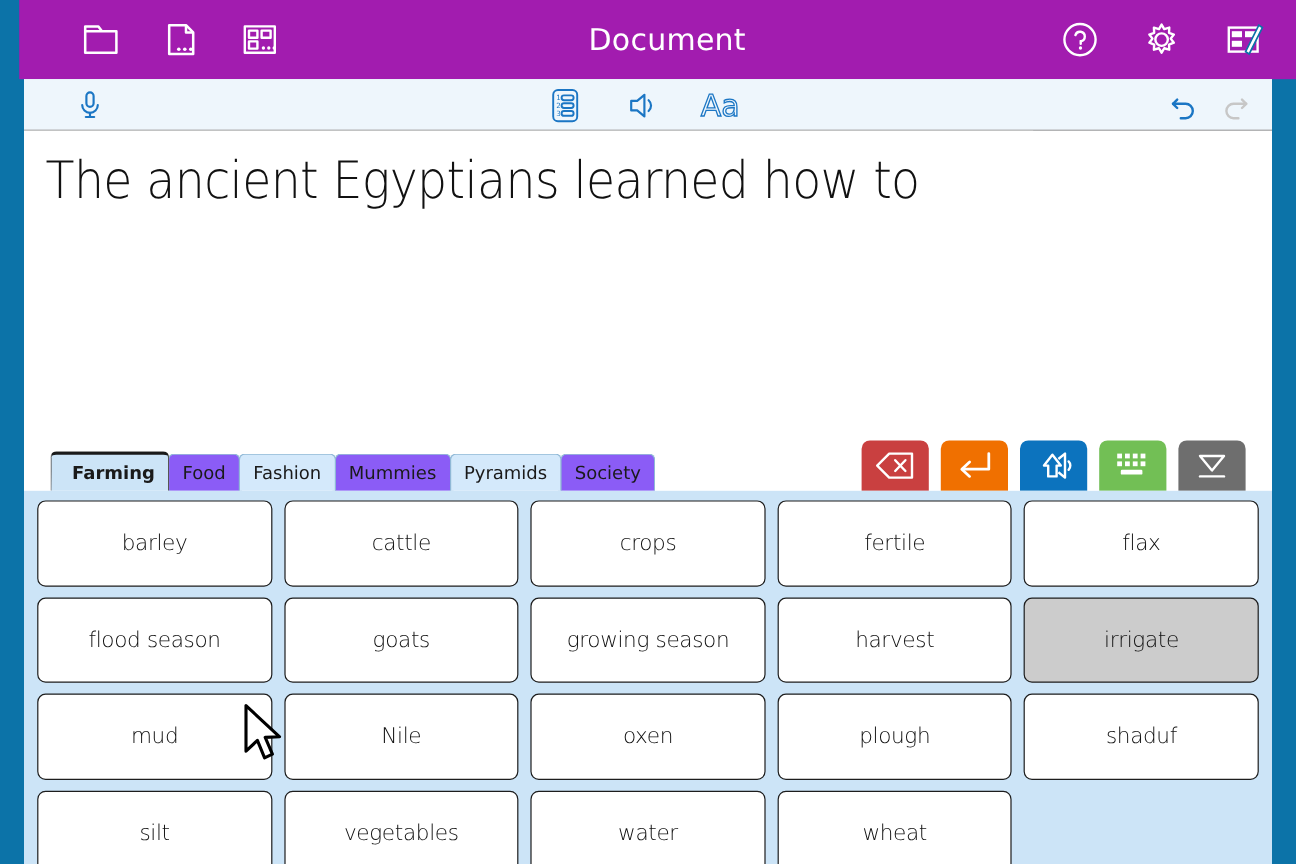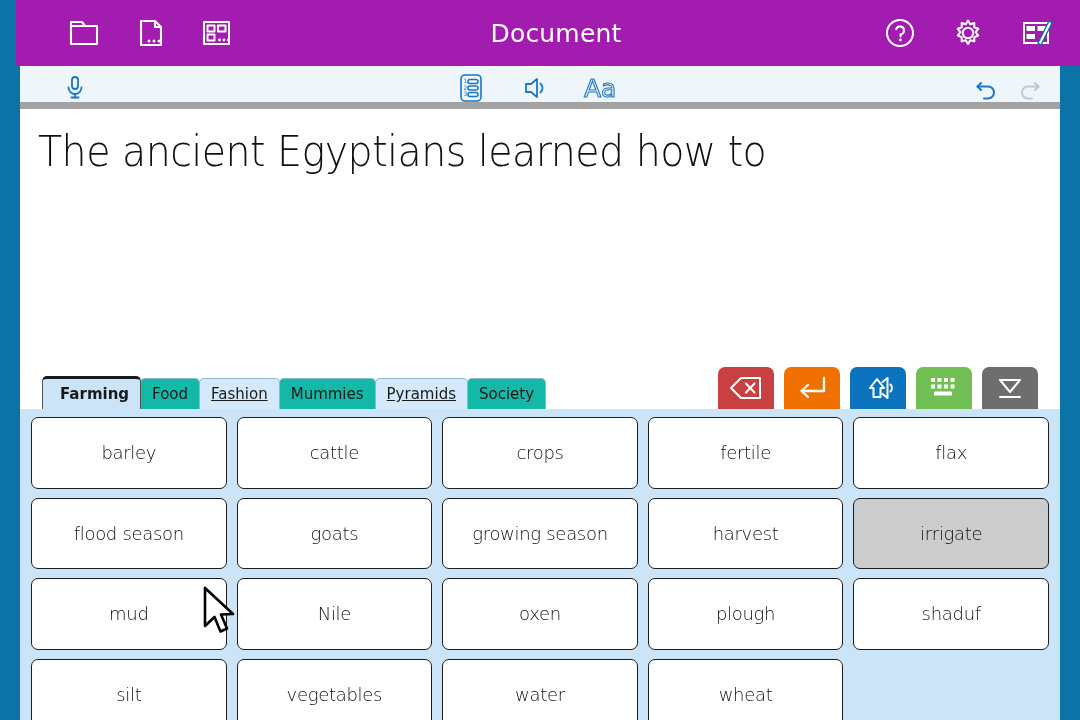--- a/index.html
+++ b/index.html
@@ -45,21 +45,21 @@
     position: absolute; left: 20px; top: 66px;
     width: 1040px; height: 634px;
     background: #ffffff;
   }
 
   
   .toolbar2 {
     position: relative;
     width: 1040px; height: 43px;
     background: #EEF6FC;
-    border-bottom: 7px solid #a3a3a3;
+    border-bottom: 1px solid #a3a3a3;
   }
   .t2-mic { position: absolute; left: 38px; top: 4px; }
   .t2-center {
     position: absolute; left: 0; top: 0; width: 1040px; height: 43px;
     display: flex; align-items: center; justify-content: center; gap: 30px;
   }
   .t2-right {
     position: absolute; right: 18px; top: 0; height: 43px;
     display: flex; align-items: center; gap: 16px;
   }
@@ -101,22 +101,22 @@
     display: flex; align-items: center; justify-content: center;
     font-size: 15px;
     color: #1a1a1a;
     border: 1px solid #8FB8D6;
     border-bottom: none;
     border-radius: 5px 5px 0 0;
     margin-right: -1px;
     cursor: pointer;
     white-space: nowrap;
   }
-  .tab.light  { background: #D4E9FB; text-decoration: underline; }
-  .tab.medium { background: #14b8a6; }
+  .tab.light  { background: #D4E9FB; }
+  .tab.medium { background: #8b5cf6; }
   .tab.active {
     background: #CCE4F7;
     border: 1px solid #555;
     border-top: 3px solid #1a1a1a;
     border-bottom: none;
     font-weight: bold;
     height: 33px;
     z-index: 3;
     padding-left: 17px;
   }

